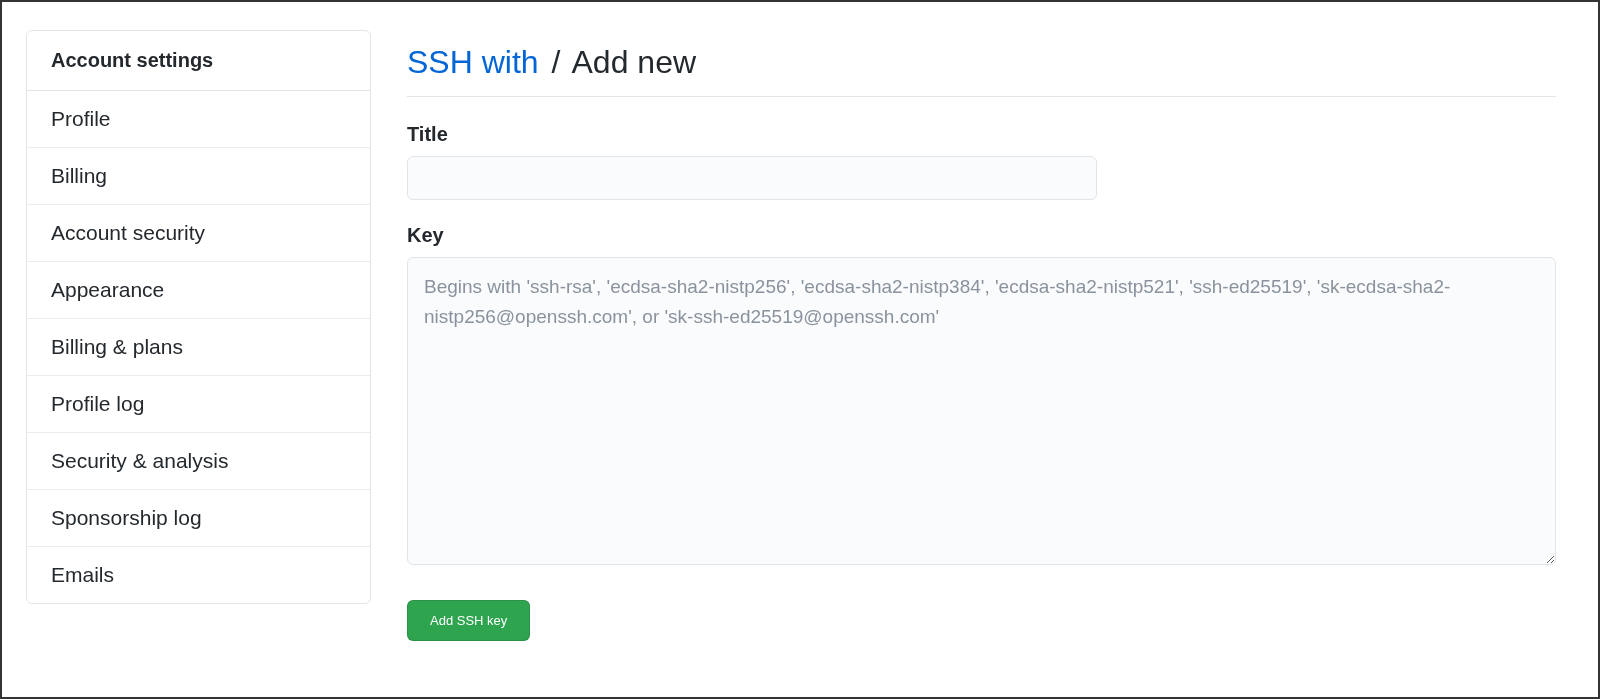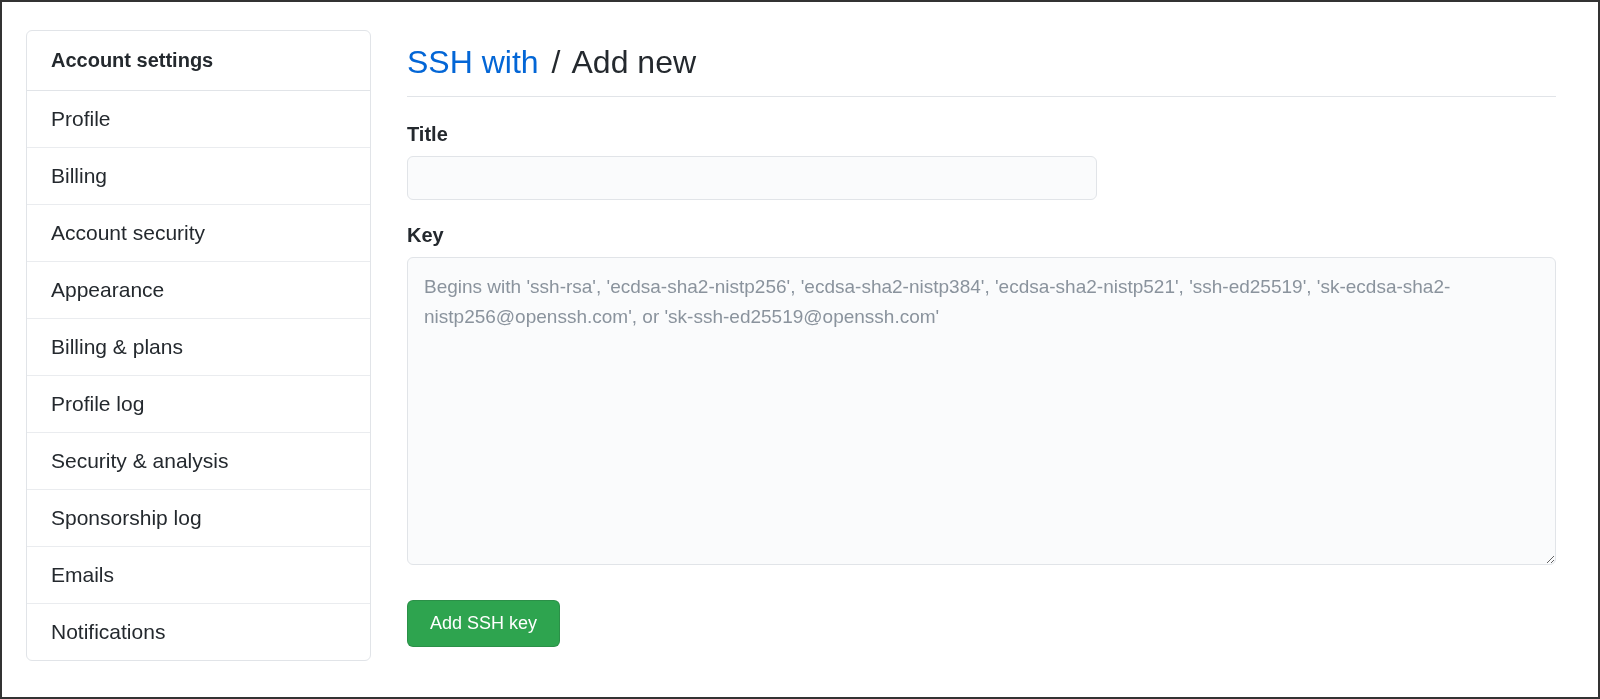--- a/index.html
+++ b/index.html
@@ -110,21 +110,21 @@
     outline: none;
     resize: both;
     font-family: inherit;
   }
   .textarea-input::placeholder {
     color: #8a939d;
   }
   .btn-primary {
     display: inline-block;
     padding: 12px 22px;
-    font-size: 18px;
+    font-size: 13px;
     font-weight: 500;
     color: #ffffff;
     background-color: #2ea44f;
     border: 1px solid rgba(27,31,35,0.15);
     border-radius: 6px;
     cursor: pointer;
     margin-top: 8px;
   }
 </style>
 </head>
@@ -136,21 +136,20 @@
     <div class="sidebar-header">Account settings</div>
     <a class="sidebar-item">Profile</a>
     <a class="sidebar-item">Billing</a>
     <a class="sidebar-item">Account security</a>
     <a class="sidebar-item">Appearance</a>
     <a class="sidebar-item">Billing &amp; plans</a>
     <a class="sidebar-item">Profile log</a>
     <a class="sidebar-item">Security &amp; analysis</a>
     <a class="sidebar-item">Sponsorship log</a>
     <a class="sidebar-item">Emails</a>
-    <a class="sidebar-item">Notifications</a>
   </nav>
 
   <main class="main">
     <h1 class="page-heading">
       <span class="link-part">SSH with</span>
       <span class="sep">/</span>
       <span class="current-part">Add new</span>
     </h1>
 
     <div class="form-group">

